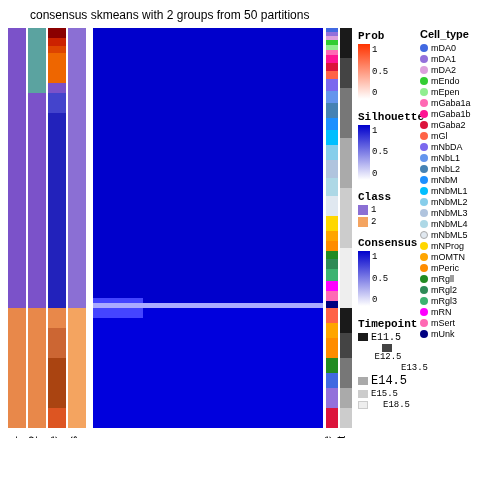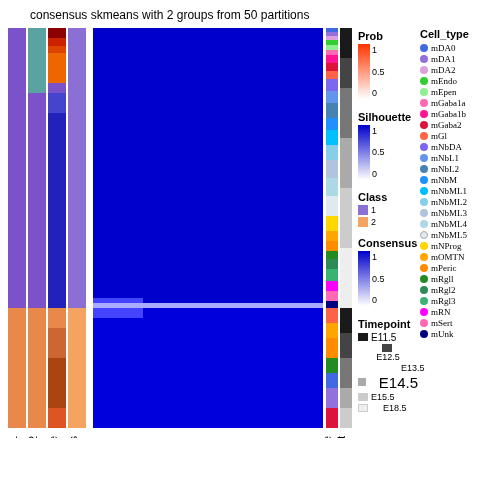--- a/index.html
+++ b/index.html
@@ -20,20 +20,21 @@
     }
     .title {
       position: absolute;
       top: 8px;
       left: 30px;
       font-size: 12px;
       color: #000;
     }
     .legend-section {
       margin-bottom: 10px;
+      font-family: Liberation Mono, monospace;
     }
     .legend-title {
       font-size: 11px;
       font-weight: bold;
       margin-bottom: 2px;
     }
     
     .cell-type-legend {
       position: absolute;
       top: 28px;
@@ -43,21 +44,20 @@
     .cell-type-title {
       font-size: 11px;
       font-weight: bold;
       margin-bottom: 3px;
     }
     .cell-type-item {
       display: flex;
       align-items: center;
       margin-bottom: 1px;
       font-size: 9px;
-      font-family: Liberation Serif, serif;
     }
     .cell-type-dot {
       width: 8px;
       height: 8px;
       border-radius: 50%;
       margin-right: 3px;
       flex-shrink: 0;
     }
   </style>
 </head>
@@ -239,21 +239,21 @@
       <div style="display:flex;align-items:center;margin-bottom:1px;flex-direction:column;">
         <div style="width:10px;height:8px;background:#444444;margin-right:3px;"></div>
         <span style="font-size:9px;">E12.5</span>
       </div>
       <div style="display:flex;align-items:center;margin-bottom:1px;">
         <div style="width:10px;height:8px;background:#777777;margin-right:3px;"></div>
         <span style="font-size:9px;padding-left:40px;">E13.5</span>
       </div>
       <div style="display:flex;align-items:center;margin-bottom:1px;">
         <div style="width:10px;height:8px;background:#aaaaaa;margin-right:3px;"></div>
-        <span style="font-size:15px;margin-left:10px;">E14.5</span>
+        <span style="font-size:12px;">E14.5</span>
       </div>
       <div style="display:flex;align-items:center;margin-bottom:1px;">
         <div style="width:10px;height:8px;background:#cccccc;margin-right:3px;"></div>
         <span style="font-size:9px;">E15.5</span>
       </div>
       <div style="display:flex;align-items:center;">
         <div style="width:10px;height:8px;background:#eeeeee;border:1px solid #ccc;margin-right:3px;"></div>
         <span style="font-size:9px;margin-left:12px;">E18.5</span>
       </div>
     </div>

